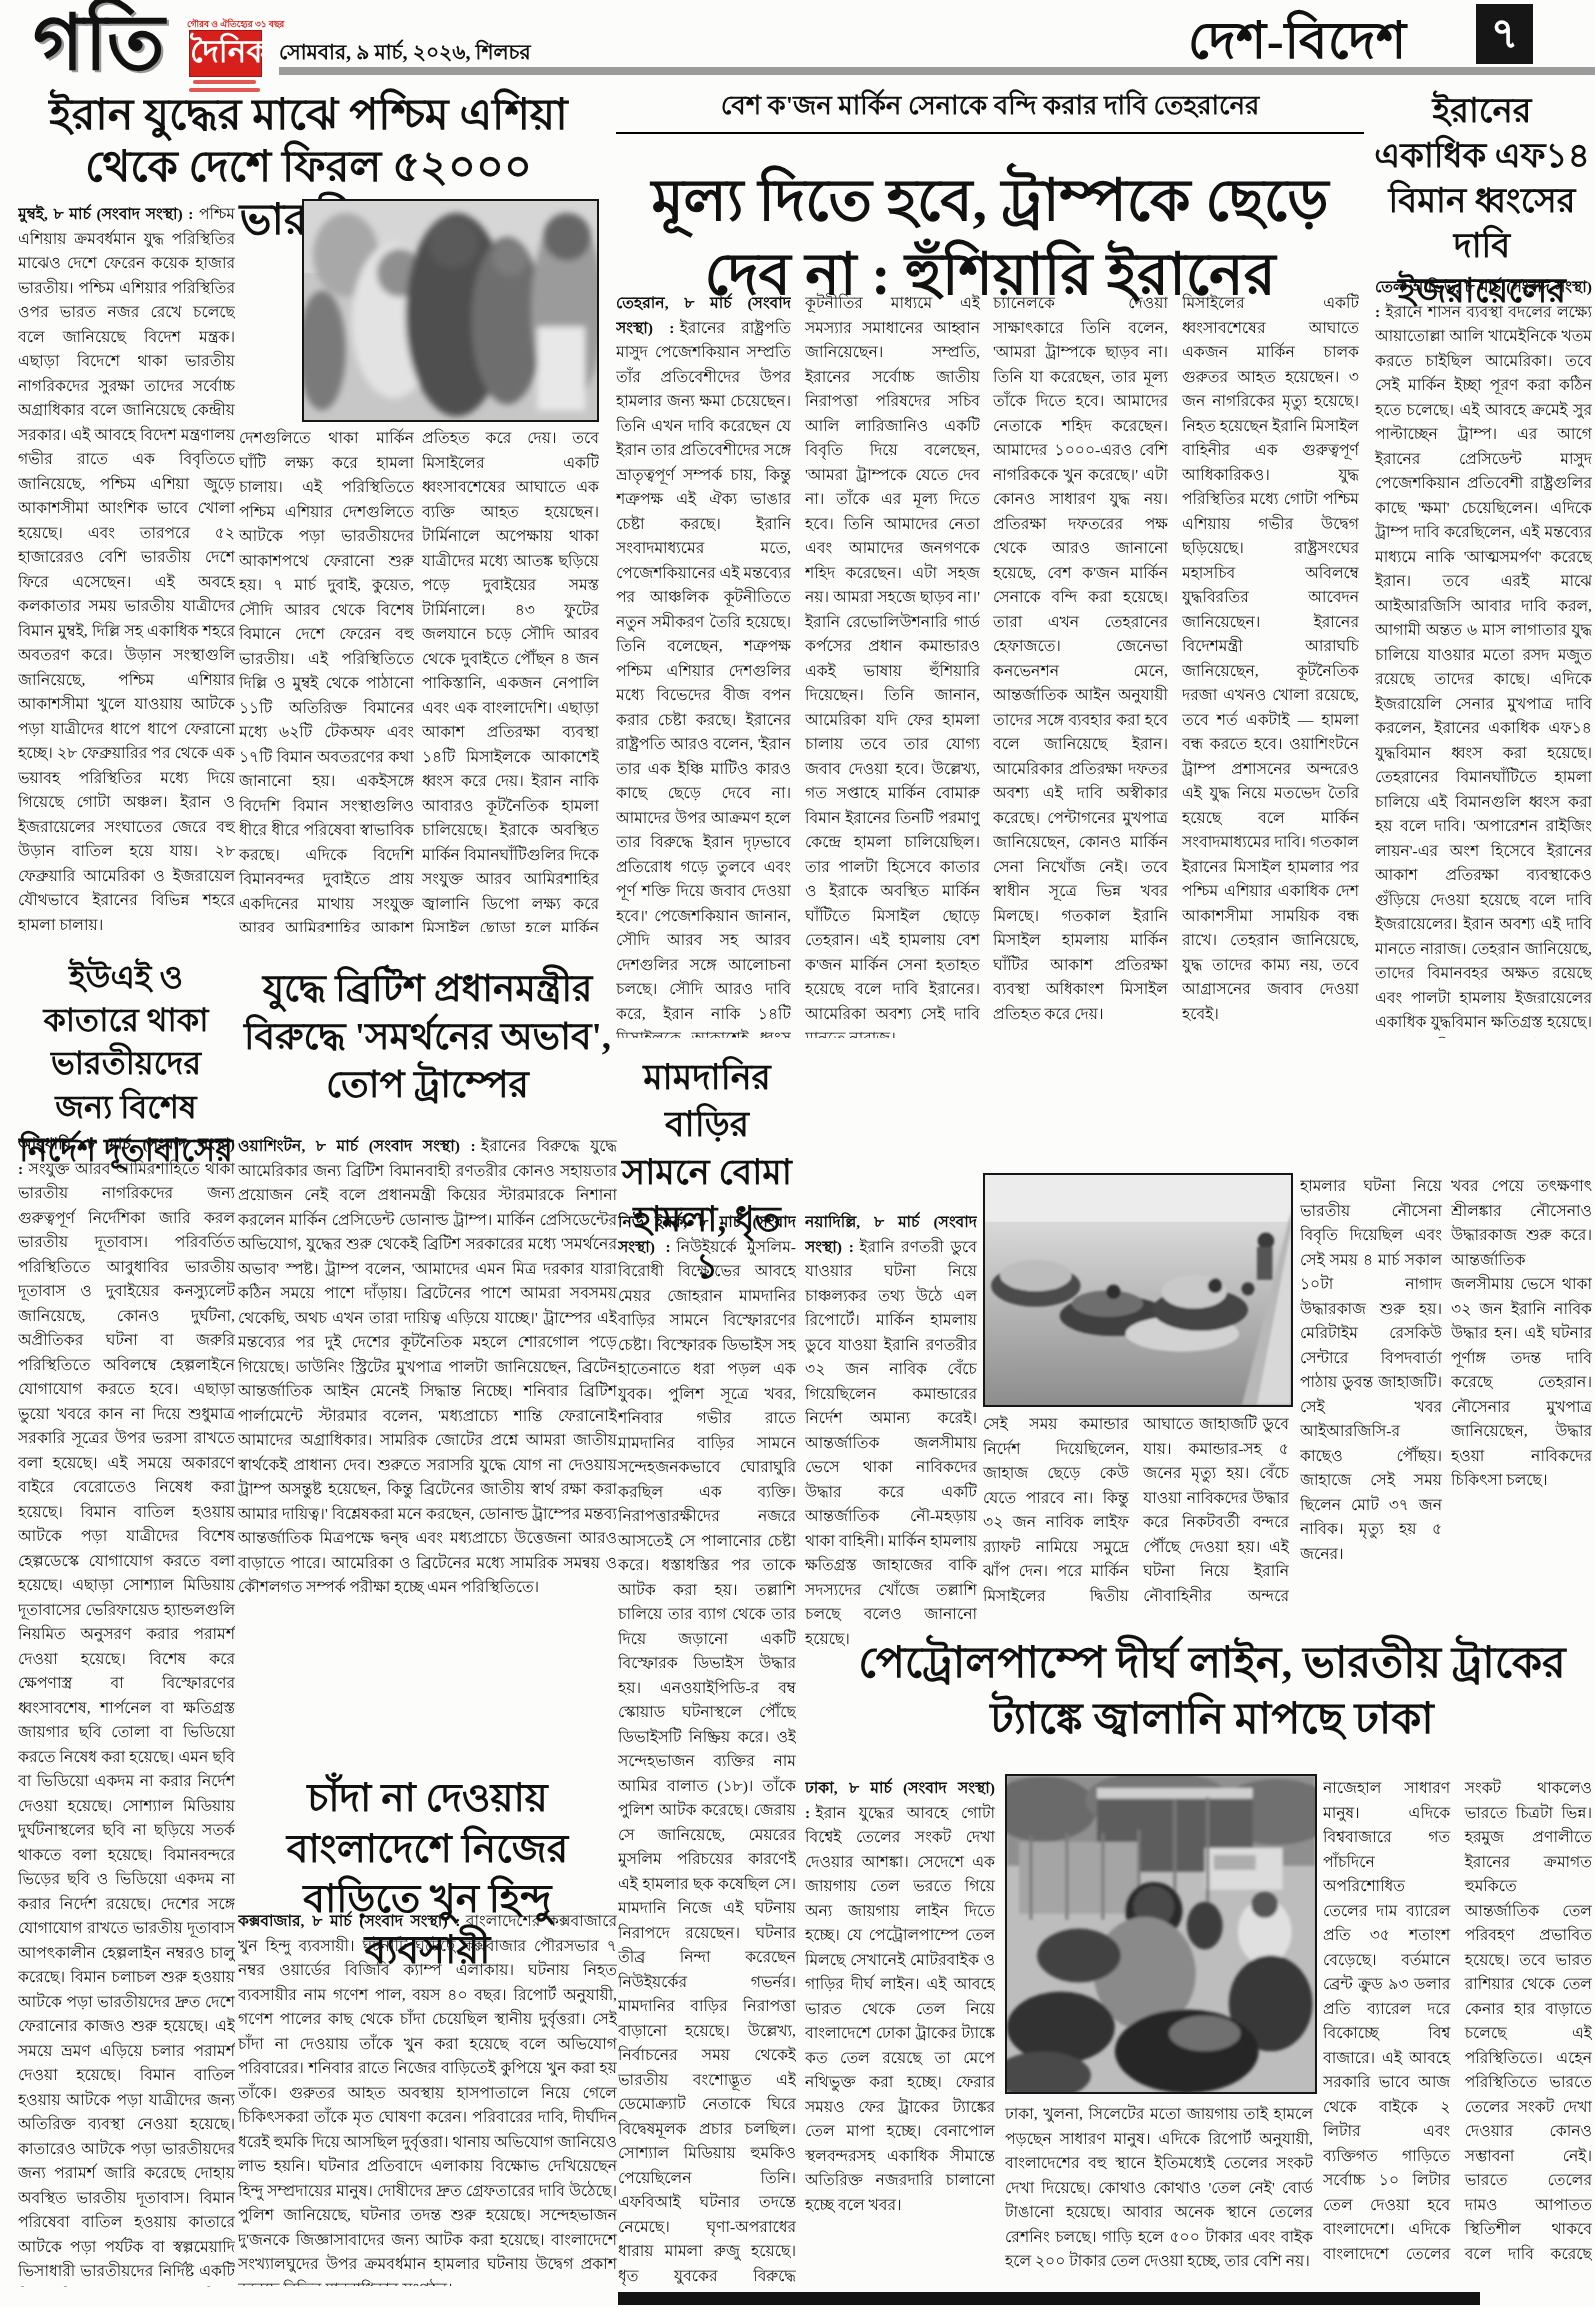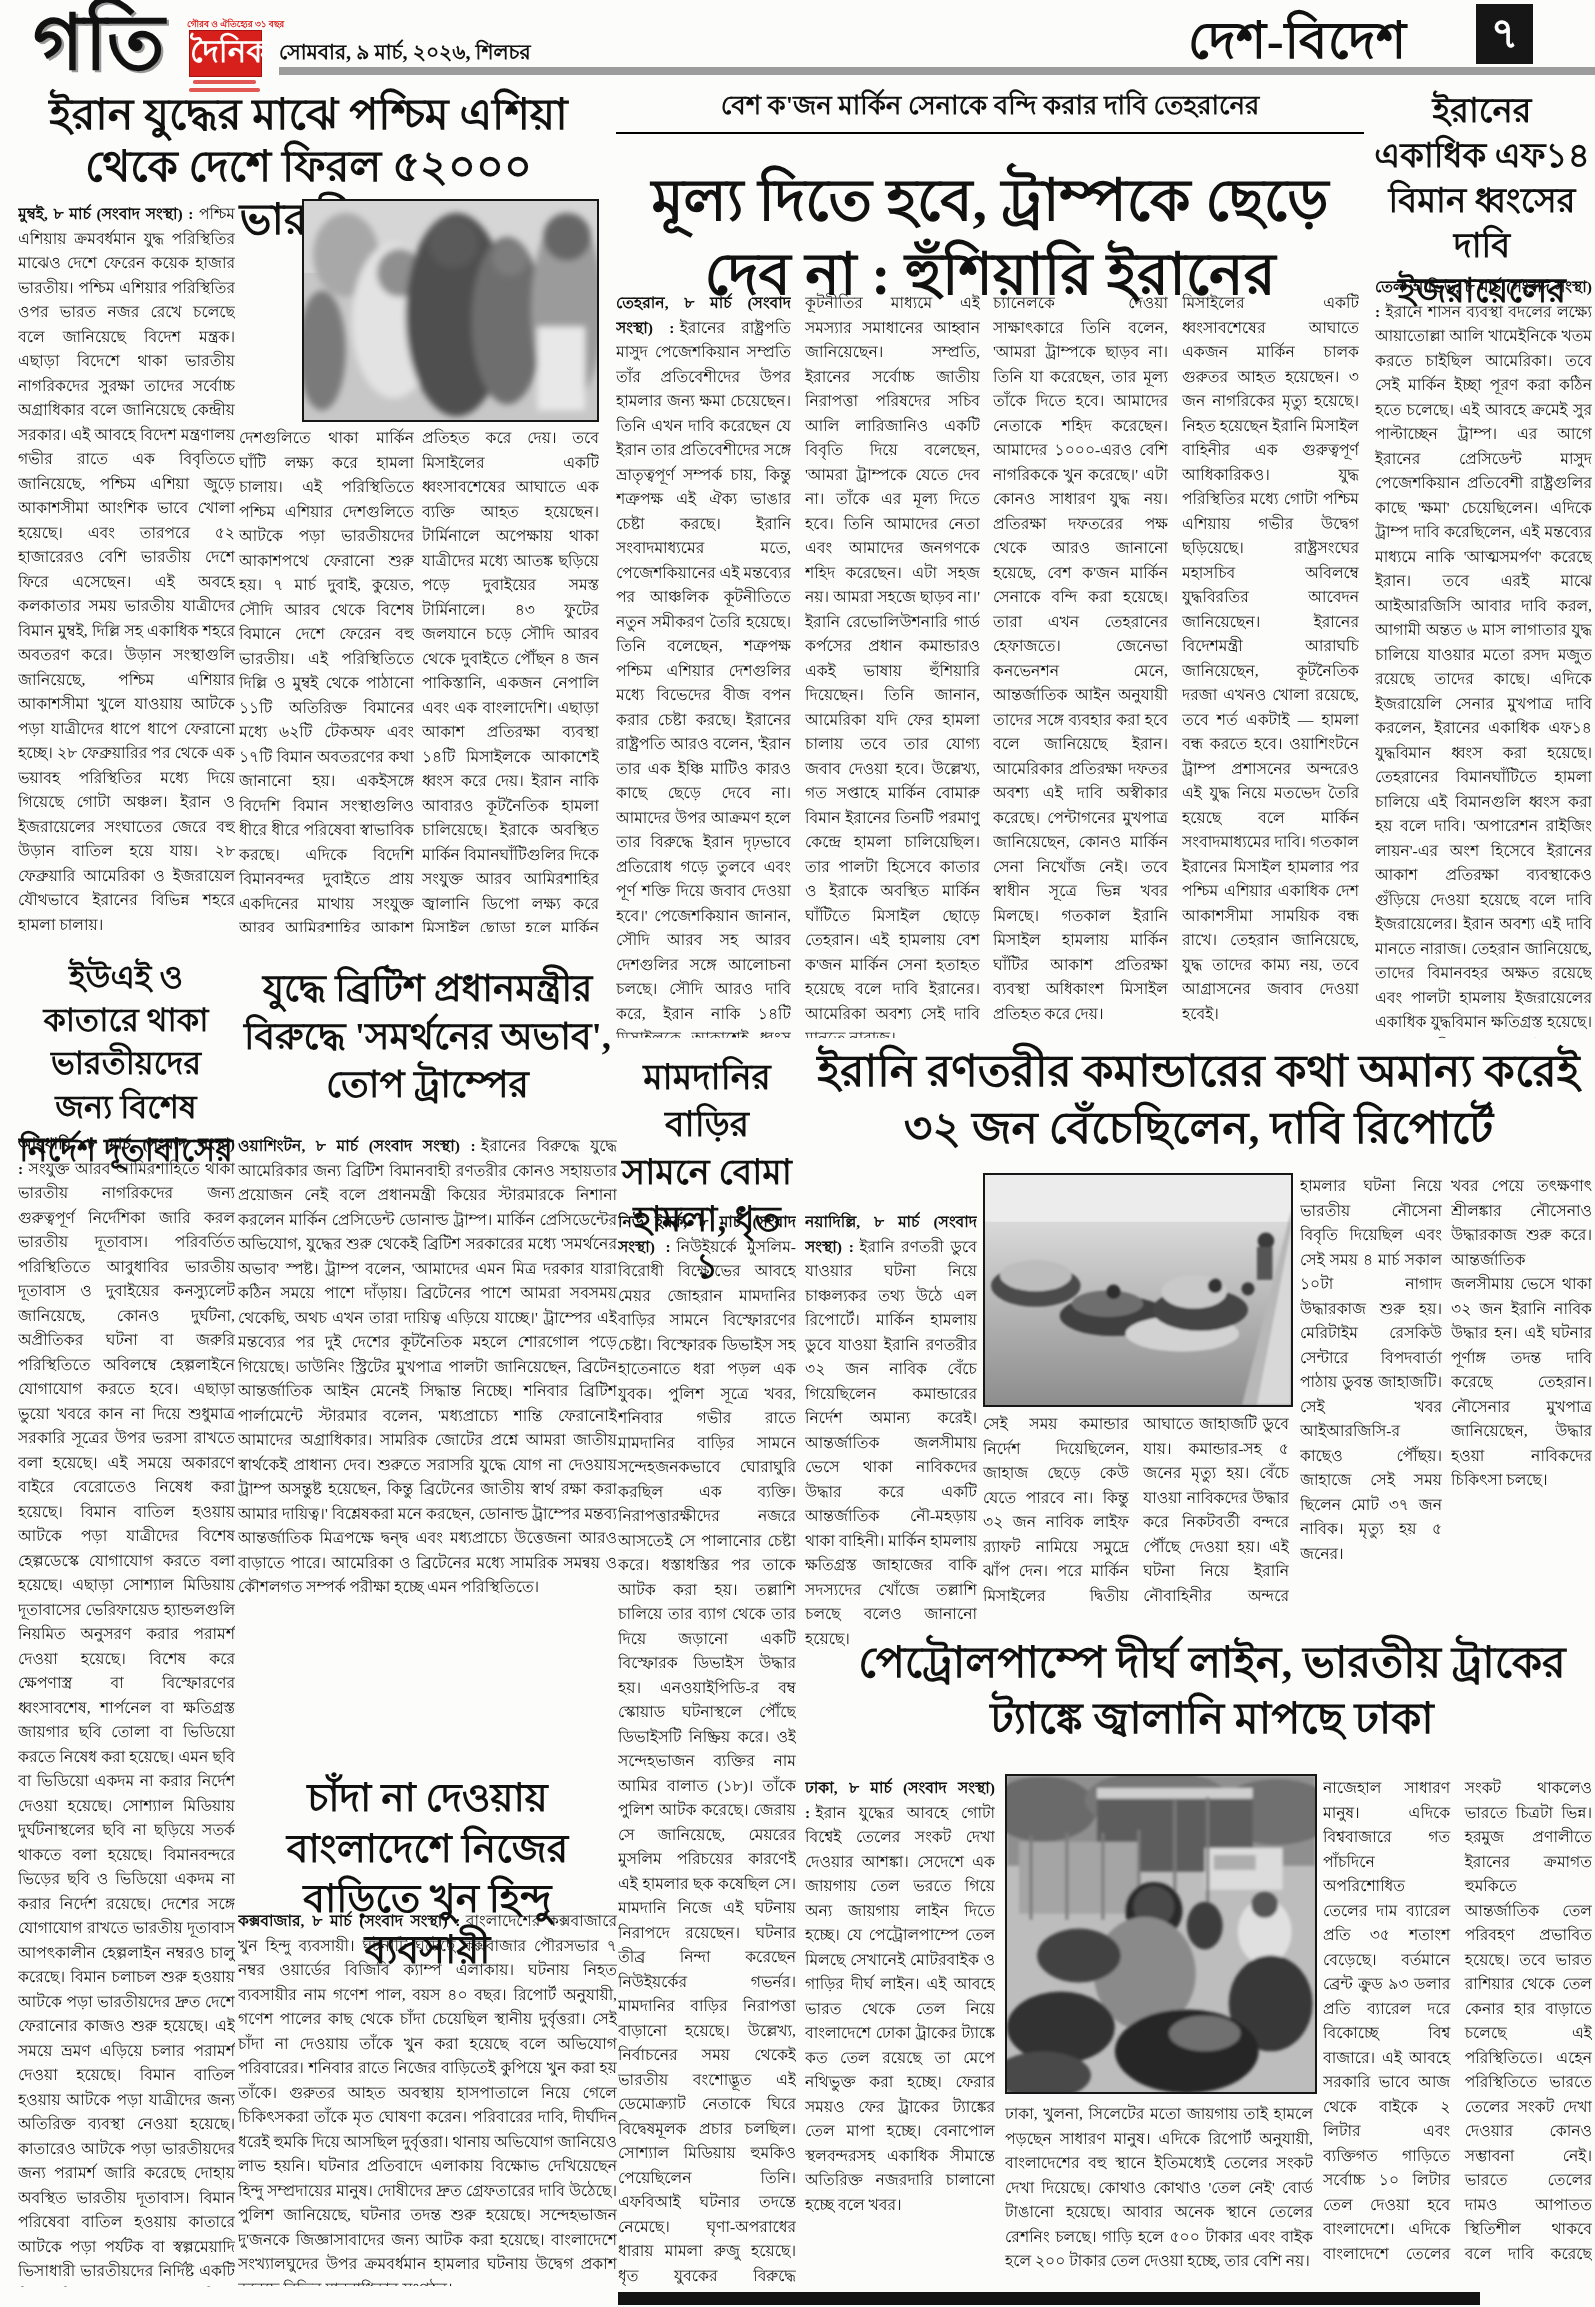--- a/index.html
+++ b/index.html
@@ -118,21 +118,20 @@
   <div class="abs hl hl-a7" style="left:238px;top:1773px;width:379px;">চাঁদা না দেওয়ায় বাংলাদেশে নিজের বাড়িতে খুন হিন্দু ব্যবসায়ী</div>
   <div class="abs bcol" style="left:238px;top:1909px;width:379px;height:377px;">
     <b class="dl">কক্সবাজার, ৮ মার্চ (সংবাদ সংস্থা) :</b><span>বাংলাদেশের কক্সবাজারে খুন হিন্দু ব্যবসায়ী। ঘটনাটি ঘটেছে কক্সবাজার পৌরসভার ৭ নম্বর ওয়ার্ডের বিজিবি ক্যাম্প এলাকায়। ঘটনায় নিহত ব্যবসায়ীর নাম গণেশ পাল, বয়স ৪০ বছর। রিপোর্ট অনুযায়ী, গণেশ পালের কাছ থেকে চাঁদা চেয়েছিল স্থানীয় দুর্বৃত্তরা। সেই চাঁদা না দেওয়ায় তাঁকে খুন করা হয়েছে বলে অভিযোগ পরিবারের। শনিবার রাতে নিজের বাড়িতেই কুপিয়ে খুন করা হয় তাঁকে। গুরুতর আহত অবস্থায় হাসপাতালে নিয়ে গেলে চিকিৎসকরা তাঁকে মৃত ঘোষণা করেন। পরিবারের দাবি, দীর্ঘদিন ধরেই হুমকি দিয়ে আসছিল দুর্বৃত্তরা। থানায় অভিযোগ জানিয়েও লাভ হয়নি। ঘটনার প্রতিবাদে এলাকায় বিক্ষোভ দেখিয়েছেন হিন্দু সম্প্রদায়ের মানুষ। দোষীদের দ্রুত গ্রেফতারের দাবি উঠেছে। পুলিশ জানিয়েছে, ঘটনার তদন্ত শুরু হয়েছে। সন্দেহভাজন দু'জনকে জিজ্ঞাসাবাদের জন্য আটক করা হয়েছে। বাংলাদেশে সংখ্যালঘুদের উপর ক্রমবর্ধমান হামলার ঘটনায় উদ্বেগ প্রকাশ করেছে বিভিন্ন মানবাধিকার সংগঠন।</span>
   </div>
 
   <div class="abs hl hl-a4" style="left:618px;top:1054px;width:178px;">মামদানির বাড়ির সামনে বোমা হামলা, ধৃত ১</div>
   <div class="abs bcol" style="left:618px;top:1210px;width:178px;height:1076px;">
     <b class="dl">নিউ ইয়র্ক, ৮ মার্চ (সংবাদ সংস্থা) :</b><span>নিউইয়র্কে মুসলিম-বিরোধী বিক্ষোভের আবহে মেয়র জোহরান মামদানির বাড়ির সামনে বিস্ফোরণের চেষ্টা। বিস্ফোরক ডিভাইস সহ হাতেনাতে ধরা পড়ল এক যুবক। পুলিশ সূত্রে খবর, শনিবার গভীর রাতে মামদানির বাড়ির সামনে সন্দেহজনকভাবে ঘোরাঘুরি করছিল এক ব্যক্তি। নিরাপত্তারক্ষীদের নজরে আসতেই সে পালানোর চেষ্টা করে। ধস্তাধস্তির পর তাকে আটক করা হয়। তল্লাশি চালিয়ে তার ব্যাগ থেকে তার দিয়ে জড়ানো একটি বিস্ফোরক ডিভাইস উদ্ধার হয়। এনওয়াইপিডি-র বম্ব স্কোয়াড ঘটনাস্থলে পৌঁছে ডিভাইসটি নিষ্ক্রিয় করে। ওই সন্দেহভাজন ব্যক্তির নাম আমির বালাত (১৮)। তাঁকে পুলিশ আটক করেছে। জেরায় সে জানিয়েছে, মেয়রের মুসলিম পরিচয়ের কারণেই এই হামলার ছক কষেছিল সে। মামদানি নিজে এই ঘটনায় নিরাপদে রয়েছেন। ঘটনার তীব্র নিন্দা করেছেন নিউইয়র্কের গভর্নর। মামদানির বাড়ির নিরাপত্তা বাড়ানো হয়েছে। উল্লেখ্য, নির্বাচনের সময় থেকেই ভারতীয় বংশোদ্ভূত এই ডেমোক্র্যাট নেতাকে ঘিরে বিদ্বেষমূলক প্রচার চলছিল। সোশ্যাল মিডিয়ায় হুমকিও পেয়েছিলেন তিনি। এফবিআই ঘটনার তদন্তে নেমেছে। ঘৃণা-অপরাধের ধারায় মামলা রুজু হয়েছে। ধৃত যুবকের বিরুদ্ধে বিস্ফোরক আইনেও অভিযোগ আনা হয়েছে। সোমবার তাকে আদালতে তোলা হবে। স্থানীয় মুসলিম সংগঠনগুলি মেয়রের নিরাপত্তা নিশ্চিত করার দাবি জানিয়েছে। মামদানি এক বিবৃতিতে বলেছেন, 'ঘৃণা দিয়ে আমাদের শহরকে ভাগ করা যাবে না। নিউইয়র্ক সবার। যাঁরা ভয় দেখাতে চান, তাঁরা জেনে রাখুন — এই শহর একজোট।' ঘটনার পর মেয়রের বাসভবনের সামনে সংহতি জানাতে জড়ো হন বহু শহরবাসী।</span>
   </div>
 
-  <div class="abs hl hl-a5" style="left:805px;top:1043px;width:787px;">ইরানি রণতরীর কমান্ডারের কথা অমান্য করেই ৩২ জন বেঁচেছিলেন, দাবি রিপোর্টে</div>
 
   <div class="abs bcol" style="left:805px;top:1174px;width:172px;height:454px;margin-top:36px;">
     <b class="dl">নয়াদিল্লি, ৮ মার্চ (সংবাদ সংস্থা) :</b><span>ইরানি রণতরী ডুবে যাওয়ার ঘটনা নিয়ে চাঞ্চল্যকর তথ্য উঠে এল রিপোর্টে। মার্কিন হামলায় ডুবে যাওয়া ইরানি রণতরীর ৩২ জন নাবিক বেঁচে গিয়েছিলেন কমান্ডারের নির্দেশ অমান্য করেই। আন্তর্জাতিক জলসীমায় ভেসে থাকা নাবিকদের উদ্ধার করে একটি আন্তর্জাতিক নৌ-মহড়ায় থাকা বাহিনী। মার্কিন হামলায় ক্ষতিগ্রস্ত জাহাজের বাকি সদস্যদের খোঁজে তল্লাশি চলছে বলেও জানানো হয়েছে।</span>
   </div>
 
   <div class="abs photo" style="left:983px;top:1173px;width:306px;height:230px;">
     <svg viewBox="0 0 512 384" preserveAspectRatio="none">
       <defs>
         <linearGradient id="sea" x1="0" y1="0" x2="0" y2="1">
           <stop offset="0" stop-color="#d9d9d9"></stop>

